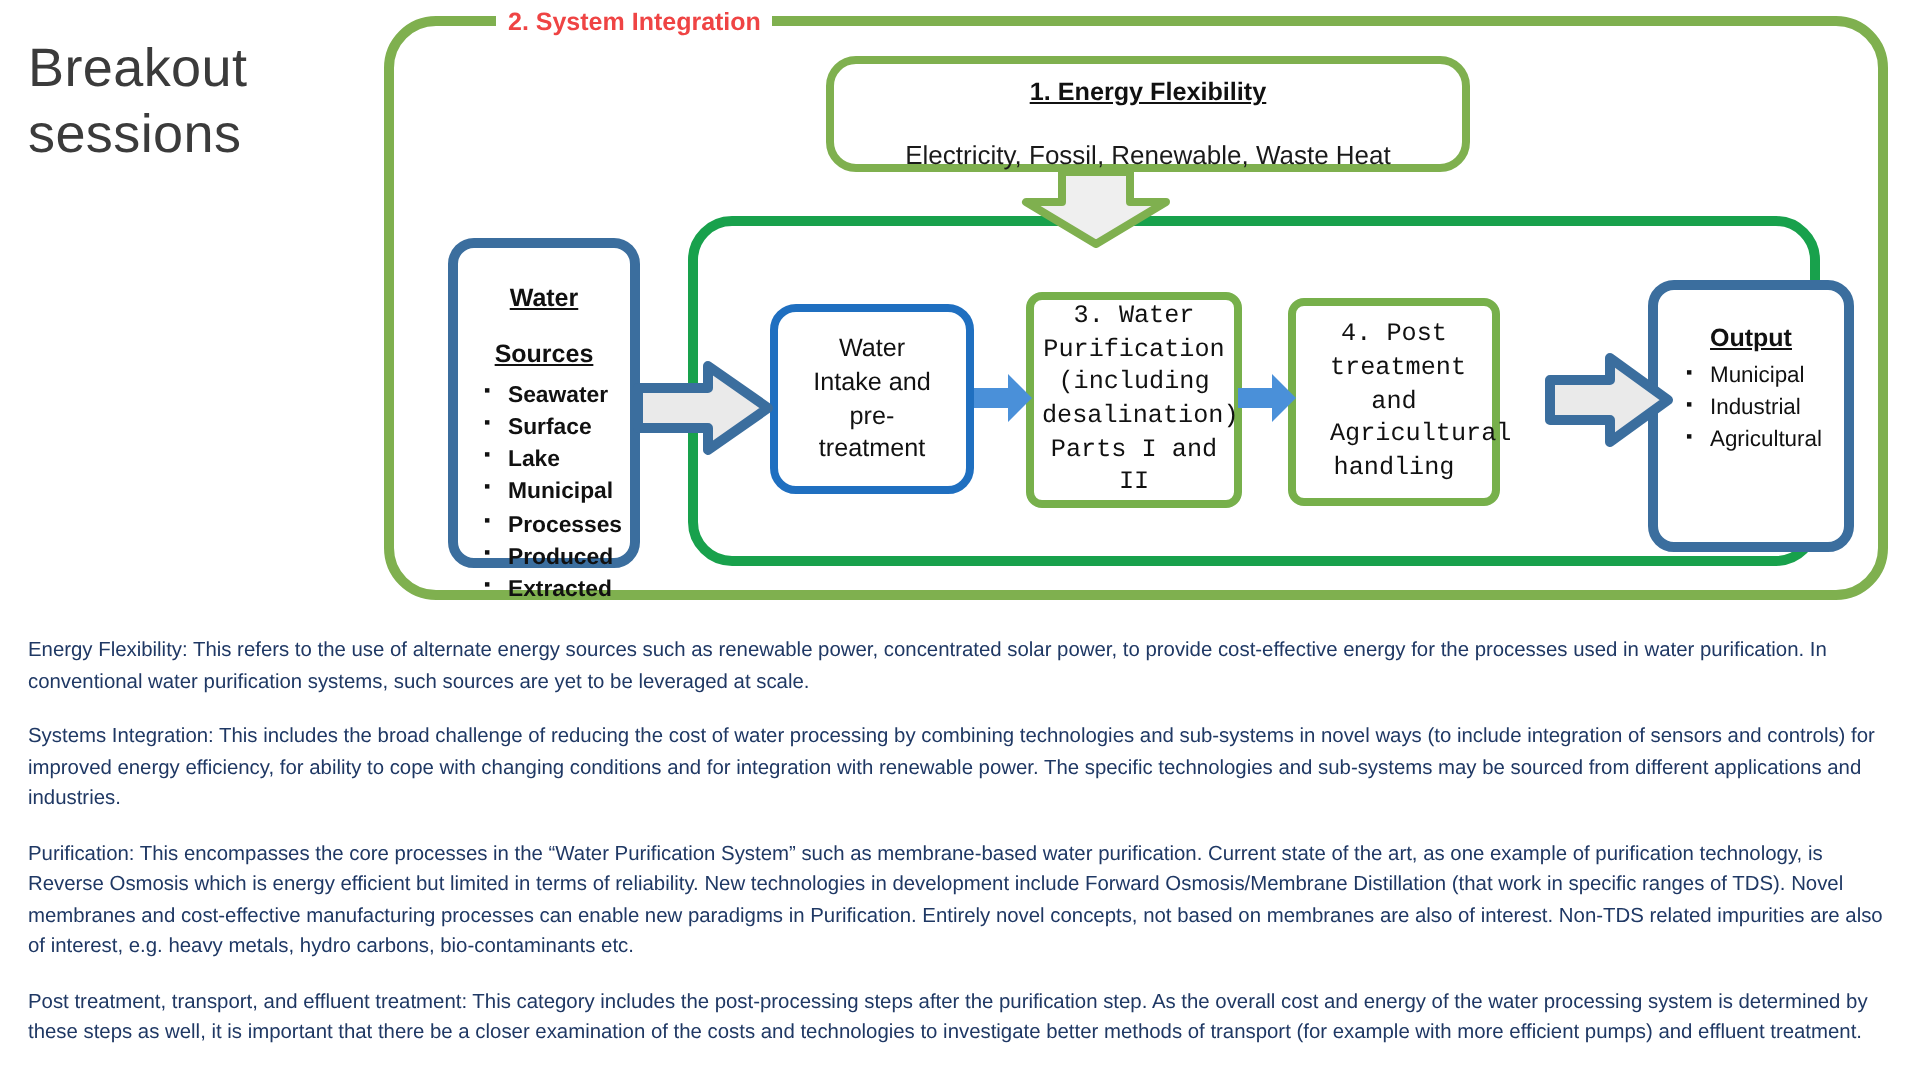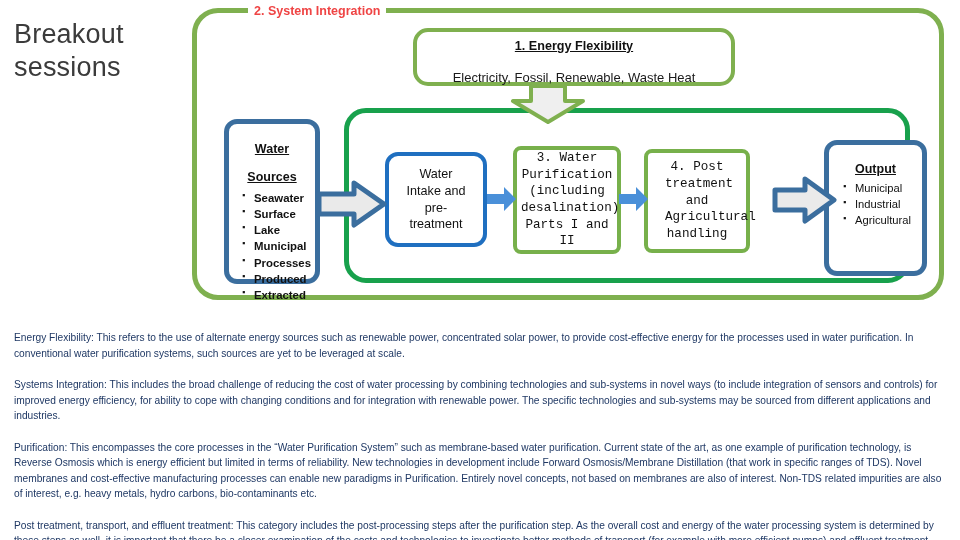--- a/index.html
+++ b/index.html
@@ -89,21 +89,21 @@
   #output-box{ left:824px; top:140px; width:103px; height:136px; padding:6px 4px 4px 4px; justify-content:flex-start;}
 
   
   .arrow{ position:absolute; z-index:5; }
 
   
   #body-text{
     position:absolute; left:14px; top:314px; width:934px;
     font-size:10.2px; line-height:1.52; color:#1f3864;
   }
-  #body-text p{ margin:16px 0 12px 0; text-align:left; }
+  #body-text p{ margin:4px 0 12px 0; text-align:left; }
 </style>
 </head>
 <body>
 
 <div id="slide-title">Breakout sessions</div>
 
 <div id="diagram">
 
   <div class="outer-green"></div>
   <div class="outer-label">2. System Integration</div>

